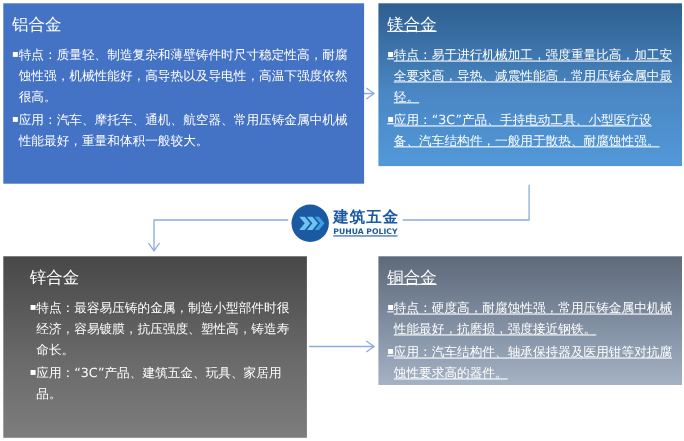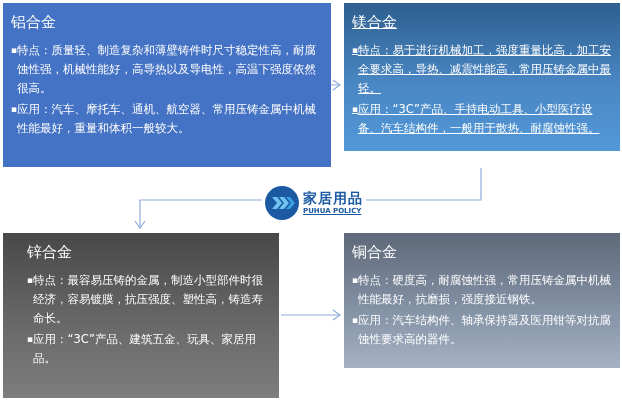--- a/index.html
+++ b/index.html
@@ -8,22 +8,22 @@
   .box { position:absolute; box-sizing:border-box; padding:9px 8px 0 8px; color:#ffffff; }
   .box .title { font-size:15px; line-height:20px; margin-bottom:9px; }
   .box .item { font-size:11.5px; line-height:19px; margin-bottom:2px; display:flex; }
   .box .bullet { width:6px; flex:0 0 6px; font-size:9px; }
   .box .text { flex:1; }
   #box-al { left:3px; top:3px; width:328px; height:164px; background:#4472c4; }
   #box-mg { left:344px; top:3px; width:276px; height:148px;
             background:linear-gradient(to bottom,#2e5f8f 0%,#4a87c4 55%,#5298d8 100%);text-decoration:underline; }
   #box-zn { left:3px; top:233px; width:276px; height:165px;
             background:linear-gradient(to bottom,#484848 0%,#6b6b6b 60%,#7d7d7d 100%);padding-left:24px; }
-  #box-cu { left:344px; top:233px; width:276px; height:135px;
-            background:linear-gradient(to bottom,#5e6979 0%,#8694a8 60%,#a5b2c4 100%); }
+  #box-cu { left:344px; top:233px; width:276px; height:117px;
+            background:linear-gradient(to bottom,#5e6979 0%,#8694a8 60%,#a5b2c4 100%);text-decoration:underline; }
   svg.conn { position:absolute; left:0; top:0; }
   .logo { position:absolute; left:262px; top:186px; display:flex; align-items:center; background:#fff; padding:0 3px; }
   .logo-mark { width:34px; height:34px; border-radius:50%; background:#1b5aa3; position:relative; }
   .logo-text { margin-left:4px; }
   .logo-cn { font-size:14px; font-weight:bold; color:#1b5aa3; line-height:16px; letter-spacing:1px; }
   .logo-en { font-size:7px; font-weight:bold; color:#1b5aa3; line-height:10px;text-decoration:underline; }
 </style>
 </head>
 <body>
 
@@ -93,16 +93,16 @@
   <div class="logo-mark">
     <svg width="34" height="34" viewBox="0 0 34 34">
       <g fill="#6ec3f0">
         <polygon points="7,11 12,11 17,17 12,23 7,23 12,17"></polygon>
         <polygon points="14,11 19,11 24,17 19,23 14,23 19,17"></polygon>
         <polygon points="21,11 25,11 30,17 25,23 21,23 26,17" fill="#3aa0e0"></polygon>
       </g>
     </svg>
   </div>
   <div class="logo-text">
-    <div class="logo-cn">家居用品</div>
+    <div class="logo-cn">建筑五金</div>
     <div class="logo-en">PUHUA POLICY</div>
   </div>
 </div>
 
 </body></html>

